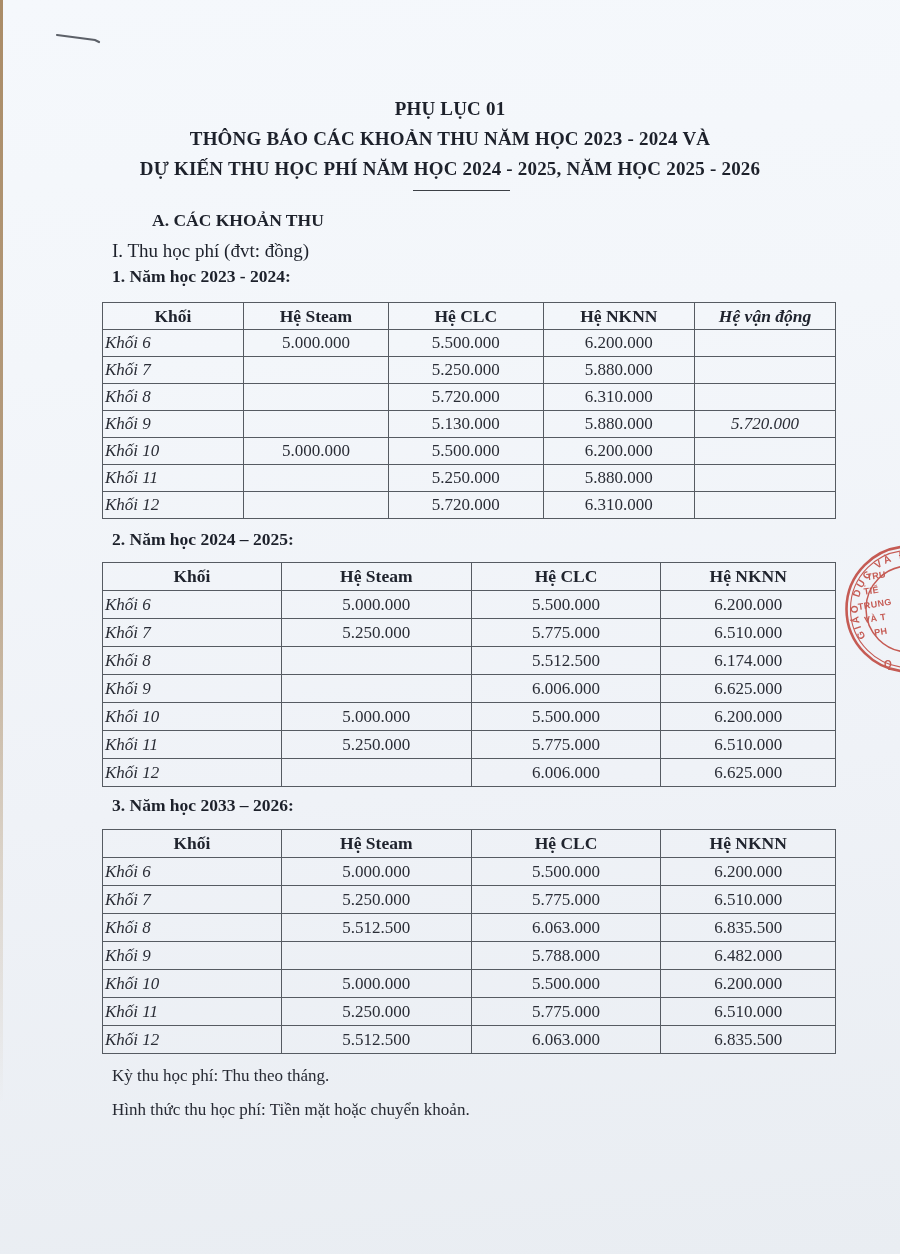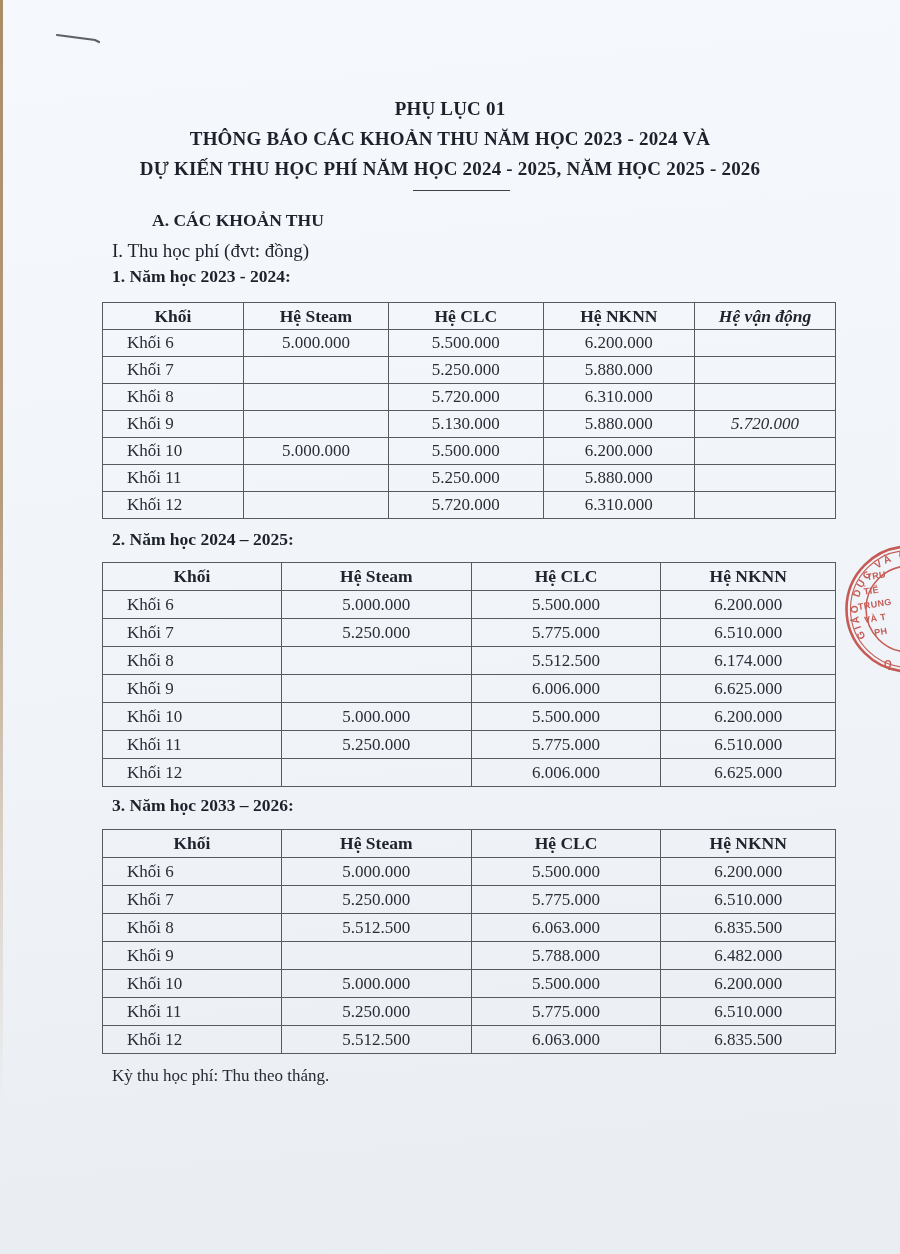--- a/index.html
+++ b/index.html
@@ -36,21 +36,21 @@
     font-size:17px;color:#2a2d36;border-radius:28px;
   }
   .t1{top:302px;} .t2{top:562px;} .t3{top:829px;}
   table.t th,table.t td{
     border:1px solid #565b62;
     vertical-align:middle;
     overflow:hidden;white-space:nowrap;
   }
   table.t th{font-weight:bold;font-size:17.5px;text-align:center;color:#20242e;}
   .t1 tr{height:27px;} .t2 tr,.t3 tr{height:28px;}
-  td.rowlabel{text-align:left;padding-left:24px;}
+  td.rowlabel{text-align:left;padding-left:2px;font-style:italic;}
   td.num{text-align:center;}
   .t1 th:nth-child(1),.t1 td:nth-child(1){width:19.2%;}
   .t1 th:nth-child(2),.t1 td:nth-child(2){width:19.8%;}
   .t1 th:nth-child(3),.t1 td:nth-child(3){width:21.1%;}
   .t1 th:nth-child(4),.t1 td:nth-child(4){width:20.7%;}
   .t1 th:nth-child(5),.t1 td:nth-child(5){width:19.2%;font-style:italic;}
   .t2 th:nth-child(1),.t2 td:nth-child(1),.t3 th:nth-child(1),.t3 td:nth-child(1){width:24.4%;}
   .t2 th:nth-child(2),.t2 td:nth-child(2),.t3 th:nth-child(2),.t3 td:nth-child(2){width:25.9%;}
   .t2 th:nth-child(3),.t2 td:nth-child(3),.t3 th:nth-child(3),.t3 td:nth-child(3){width:25.9%;}
   .t2 th:nth-child(4),.t2 td:nth-child(4),.t3 th:nth-child(4),.t3 td:nth-child(4){width:23.8%;}
@@ -252,20 +252,21 @@
         <tr>
           <td class="rowlabel">Khối 12</td>
           <td class="num">5.512.500</td>
           <td class="num">6.063.000</td>
           <td class="num">6.835.500</td>
         </tr>
       </tbody>
     </table>
 
   <div class="note n1">Kỳ thu học phí: Thu theo tháng.</div>
+  <div class="note n2">Hình thức thu học phí: Tiền mặt hoặc chuyển khoản.</div>
 
   <svg class="stamp" width="62" height="150" viewBox="0 0 62 150">
     <circle cx="71" cy="74" r="62.5" fill="none" stroke="#c14b43" stroke-width="2.6"></circle>
     <circle cx="71" cy="74" r="58.5" fill="none" stroke="#c14b43" stroke-width="1.1"></circle>
     <circle cx="71" cy="74" r="43" fill="none" stroke="#c14b43" stroke-width="1.5"></circle>
     <path id="rimArc" d="M 28 102 A 51 51 0 0 1 96 30" fill="none" stroke="none"></path>
     <text class="rim">
       <textPath href="#rimArc">GIÁO DỤC VÀ ĐÀO TẠ</textPath>
     </text>
     <text class="rim" x="46" y="133">Q</text>

